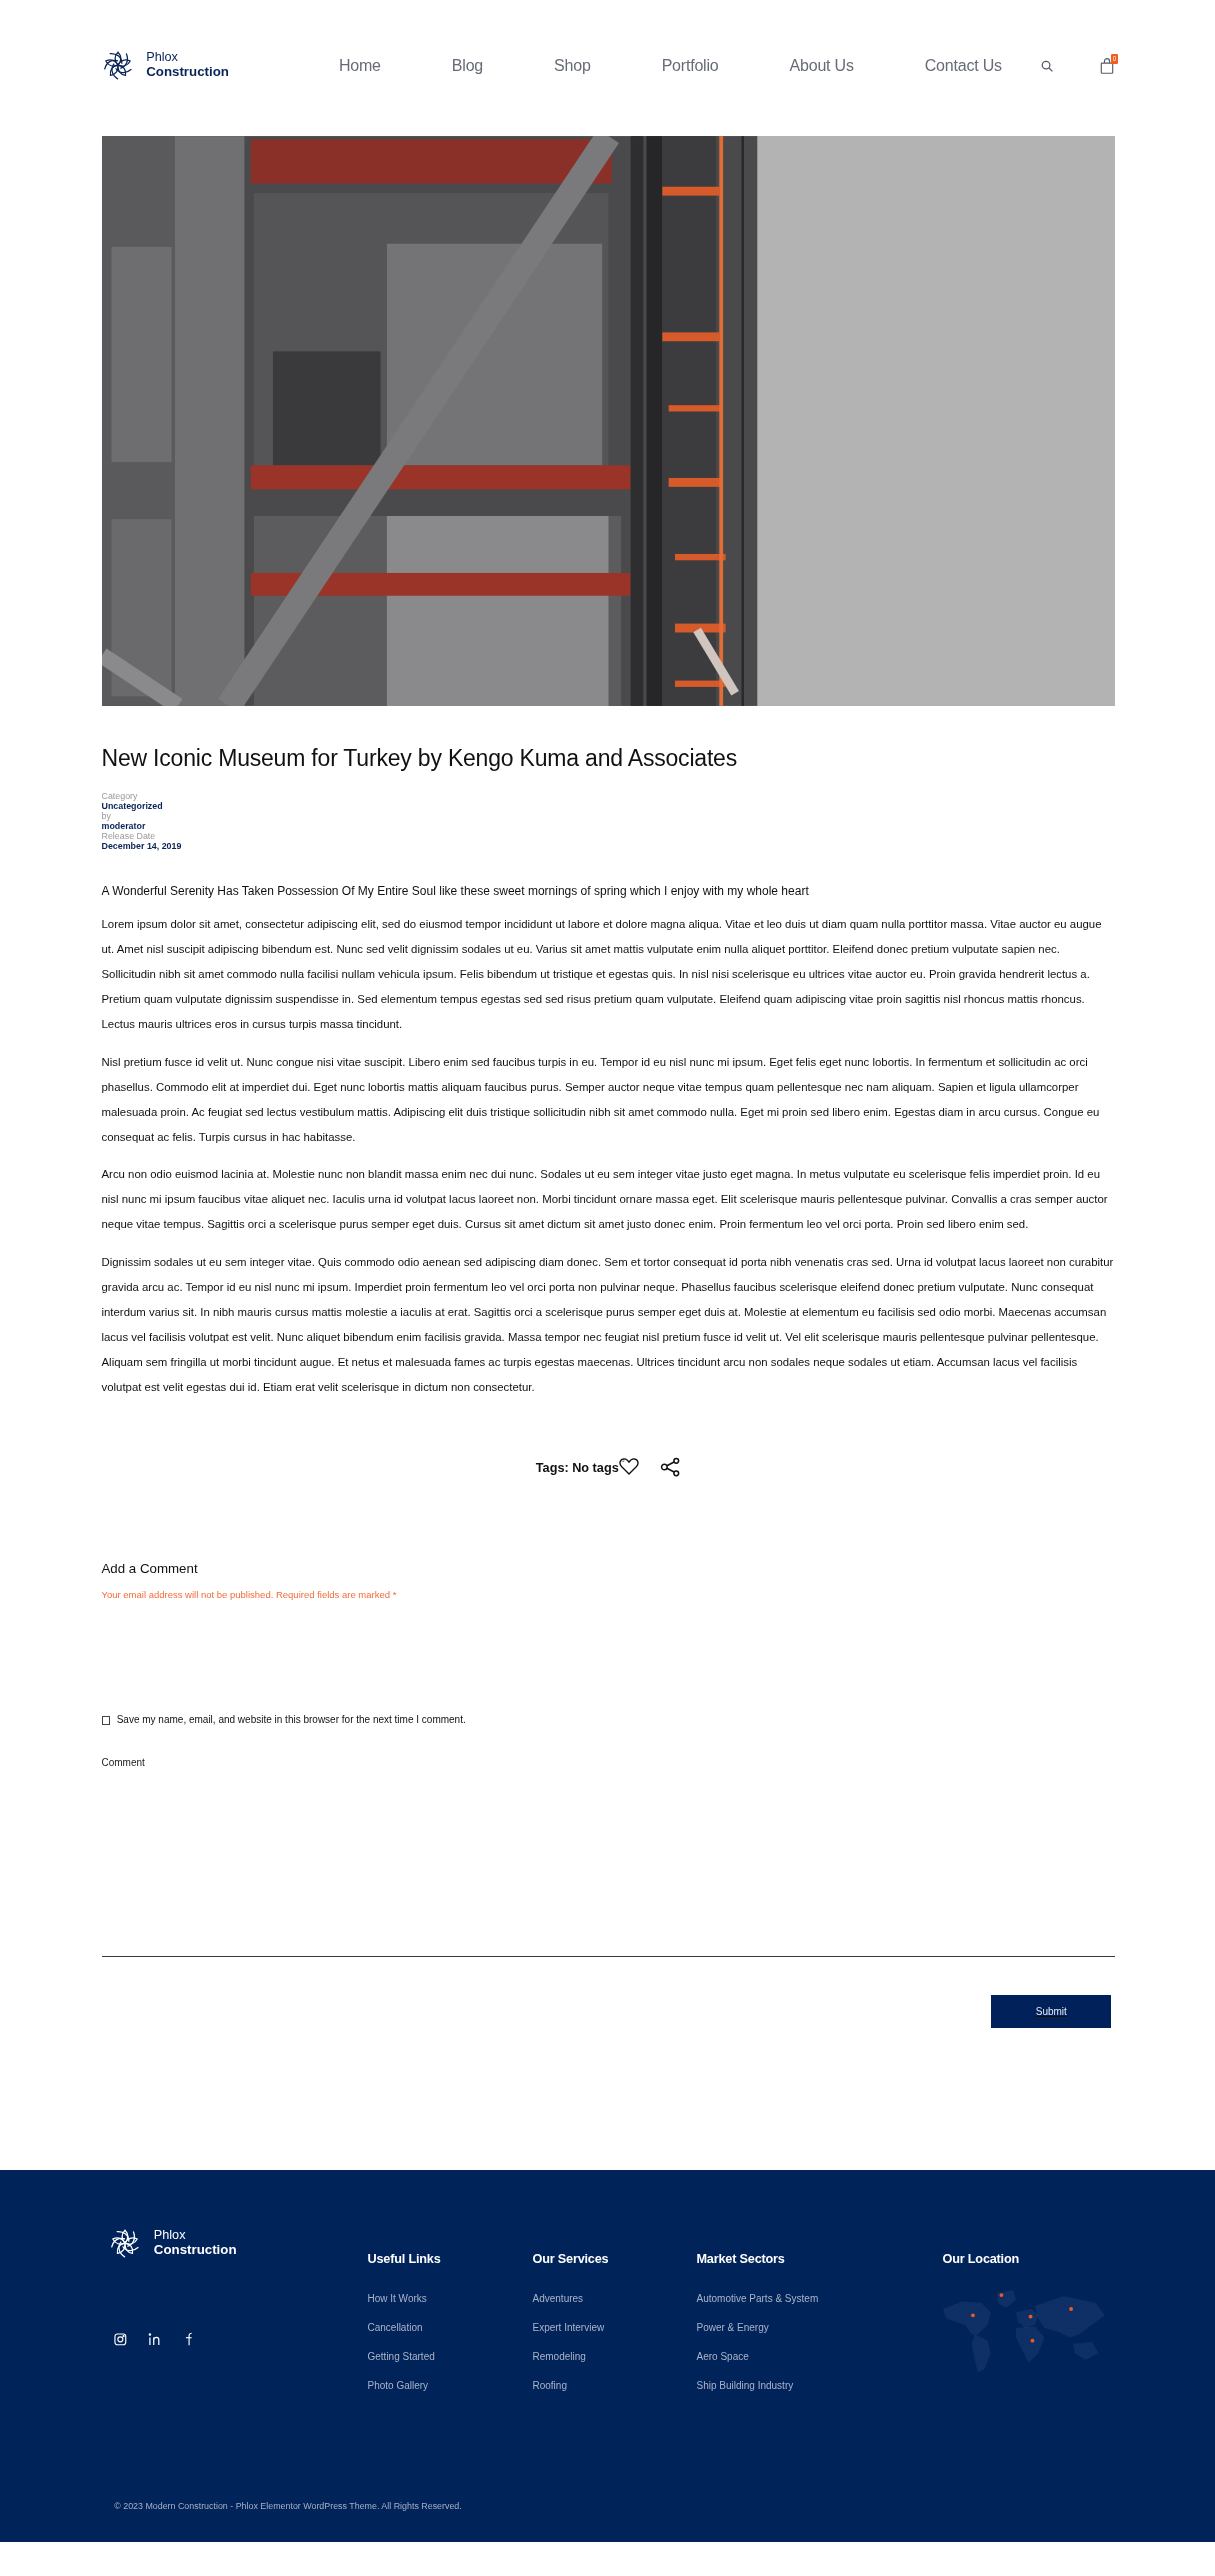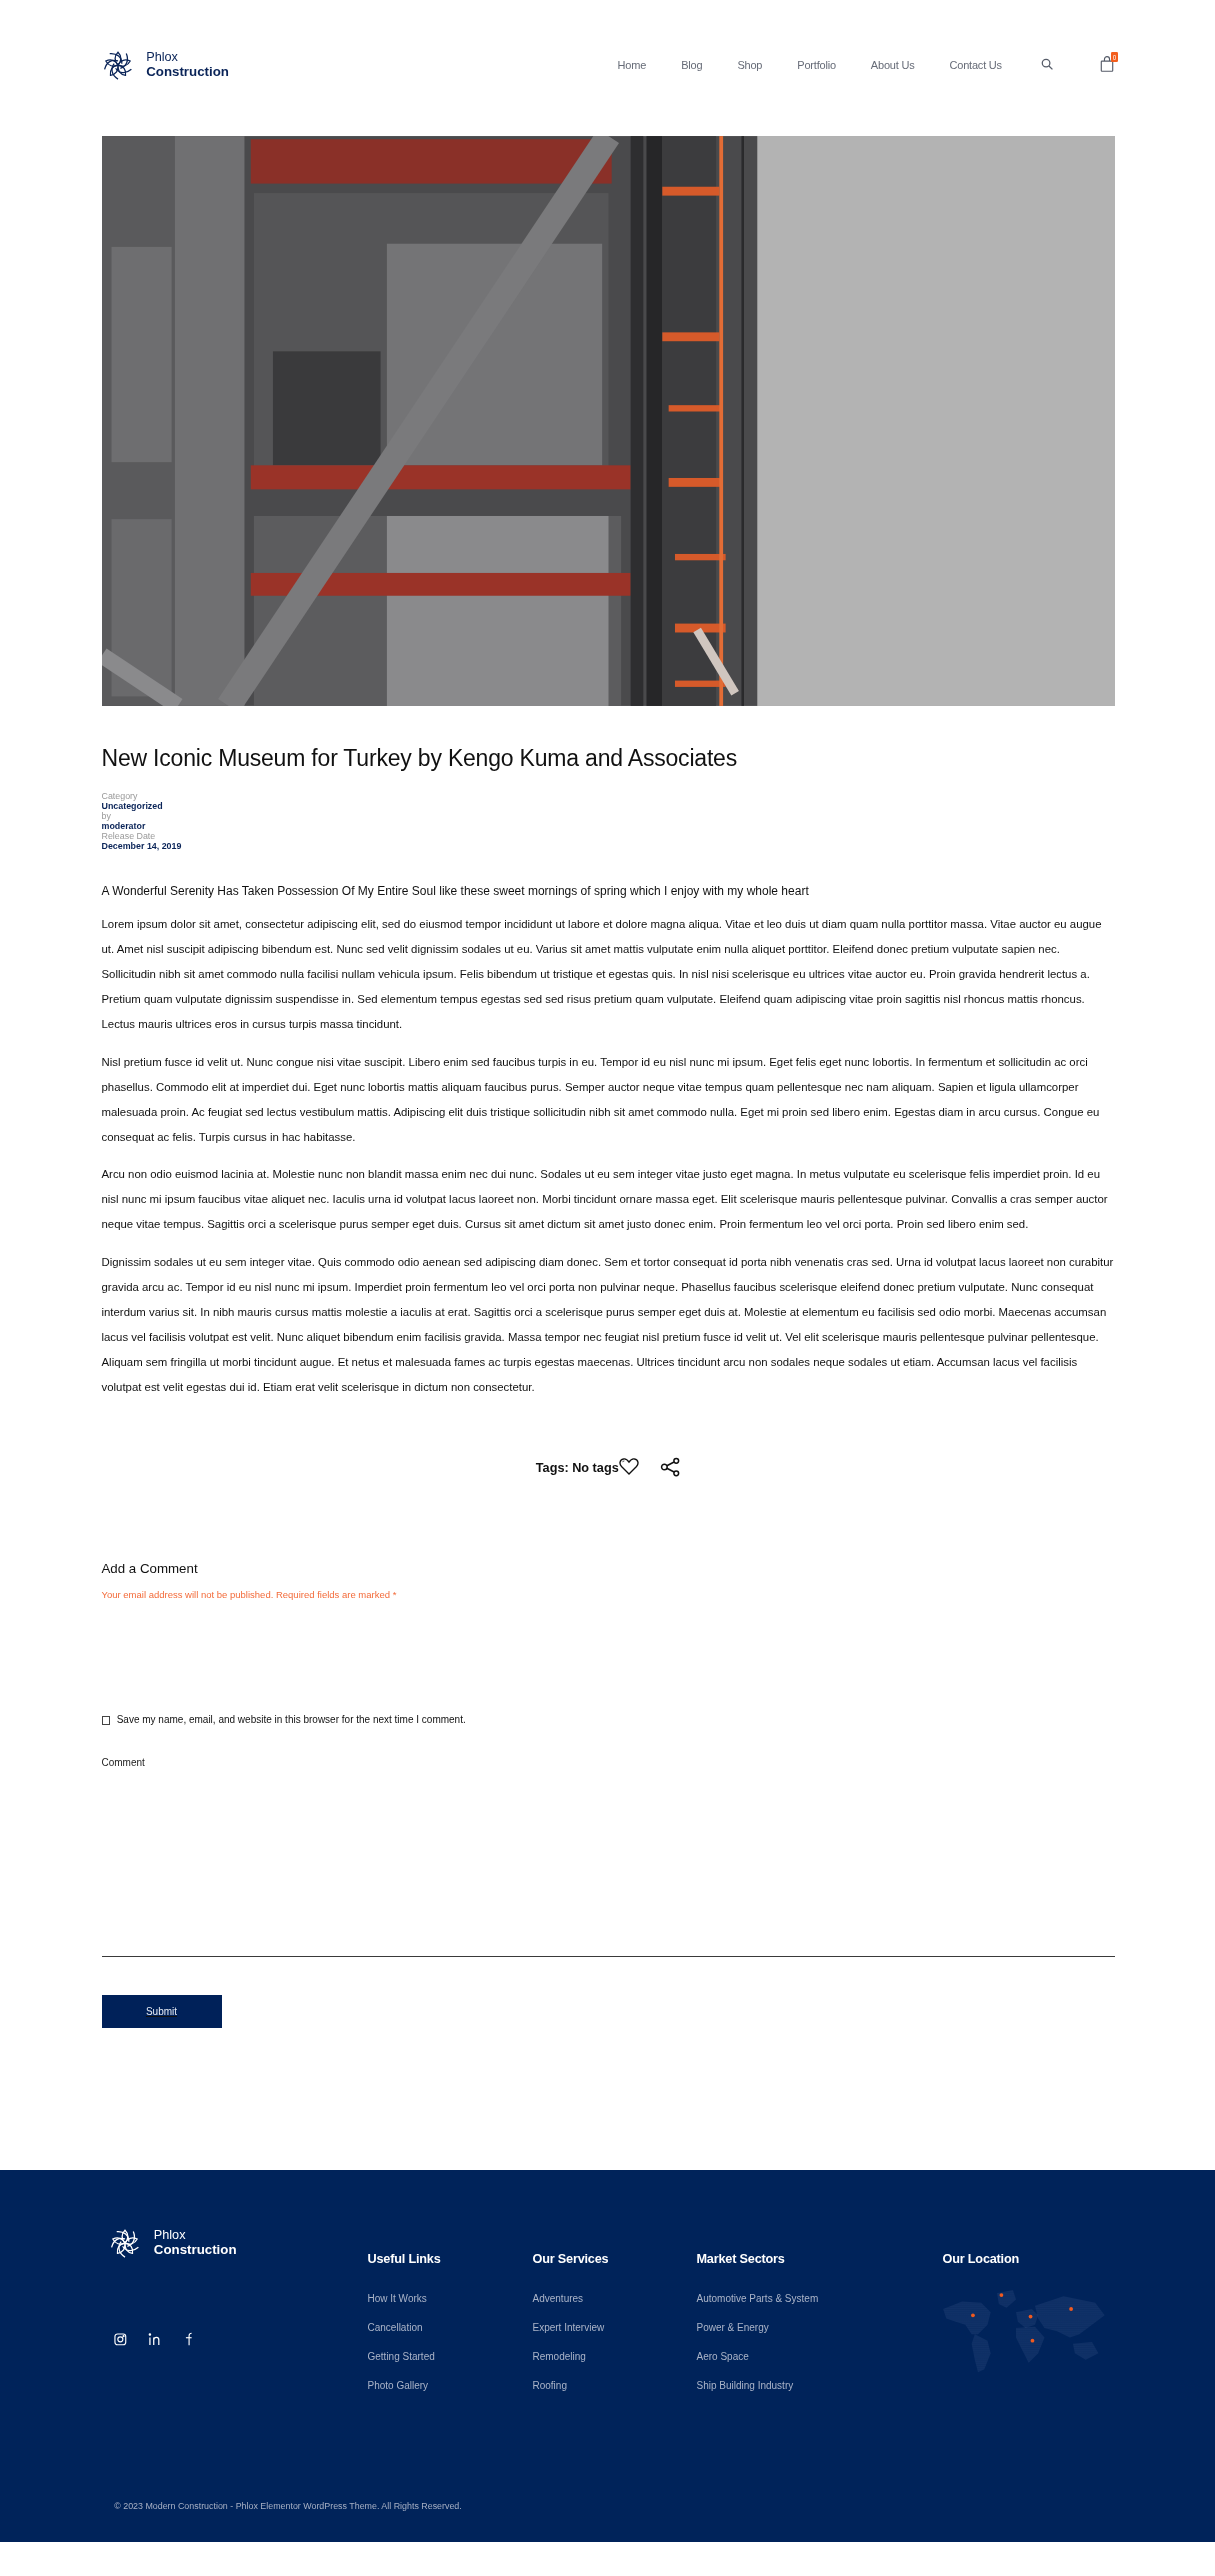--- a/index.html
+++ b/index.html
@@ -8,21 +8,21 @@
     .wrap { width: 1013px; margin: 0 auto; position: relative; }
 
     
     .header { height: 136px; position: relative; }
     .logo { position: absolute; left: 0; top: 49px; display: flex; align-items: center; gap: 12.7px; }
     .logo svg { width: 32px; height: 32px; }
     .logo-text { line-height: 1.1; }
     .logo-top { font-size: 12.7px; font-weight: 300; color: #0a2458; }
     .logo-bottom { font-size: 13.3px; font-weight: 700; color: #0a2458; }
     .nav { position: absolute; right: 0; top: 57px; display: flex; align-items: center; }
-    .nav a { font-size: 11px; color: #666b77; text-decoration: none; margin-right: 35px; font-weight: 300; letter-spacing: -0.2px;}
+    .nav a { font-size: 16px; color: #666b77; text-decoration: none; margin-right: 35px; font-weight: 300; letter-spacing: -0.2px; margin-left: 36px;}
     .nav .icon-btn { display: inline-flex; align-items: center; justify-content: center; width: 15px; height: 15px; margin-left: 6.3px; margin-right: 38px; position: relative; }
     .nav .icon-btn:last-child { margin-right: 0; }
     .cart-badge { position: absolute; top: -5px; right: -3.8px; background: #f35e1d; color: #fff; font-size: 6.3px; width: 7.6px; height: 10px; display:flex; align-items:center; justify-content:center; border-radius: 1.3px; }
 
     
     .hero { width: 1013px; height: 570px; position: relative; overflow: hidden; background: #b2b2b2; }
 
     
     .title { font-size: 23px; font-weight: 500; color: #111; margin-top: 39px; letter-spacing: -0.2px; }
     .meta { margin-top: 19px; font-size: 8.9px; display: flex; align-items: baseline; flex-direction: column; }
@@ -41,21 +41,21 @@
     .fields { margin-top: 79px; display: flex; justify-content: space-between; }
     .field { width: 488px; }
     .field label, .comment-lbl { font-size: 10px; color: #222; display: block; }
     .field .line { margin-top: 16.5px; border-bottom: 1.9px solid #3a3a3a; height: 0; }
     .field input { width: 100%; border: none; outline: none; height: 0; }
     .checkbox-row { margin-top: 35px; display: flex; align-items: flex-end; gap: 6.3px; font-size: 10px; }
     .checkbox-row .box { width: 8.9px; height: 8.9px; border: 0.6px solid #444; display: inline-block; }
     .comment-lbl { margin-top: 32px; }
     .comment-area { margin-top: 12.7px; height: 177px; border-bottom: 1.9px solid #3a3a3a; position: relative; }
     .comment-area textarea { width: 100%; height: 100%; border: none; outline: none; resize: none; background: transparent; }
-    .submit-row { display: flex; justify-content: flex-start; margin-top: 38px; padding-right: 3.2px; text-decoration: underline; }
+    .submit-row { display: flex; justify-content: flex-end; margin-top: 38px; padding-right: 3.2px; text-decoration: underline; }
     .submit { width: 120px; height: 33px; background: #002159; color: #e7ecf5; font-size: 10px; border: none; }
 
     
     .footer { margin-top: 142px; background: #00235a; height: 372px; position: relative; }
     .footer .wrap { height: 100%; }
     .f-logo { position: absolute; left: 7.6px; top: 57px; display: flex; align-items: center; gap: 12.7px; }
     .f-logo svg { width: 32px; height: 32px; }
     .f-logo .logo-top, .f-logo .logo-bottom { color: #fff; }
     .f-social { position: absolute; left: 12.7px; top: 162px; display: flex; gap: 21.5px; align-items: center; }
     .f-col { position: absolute; top: 82px; }

